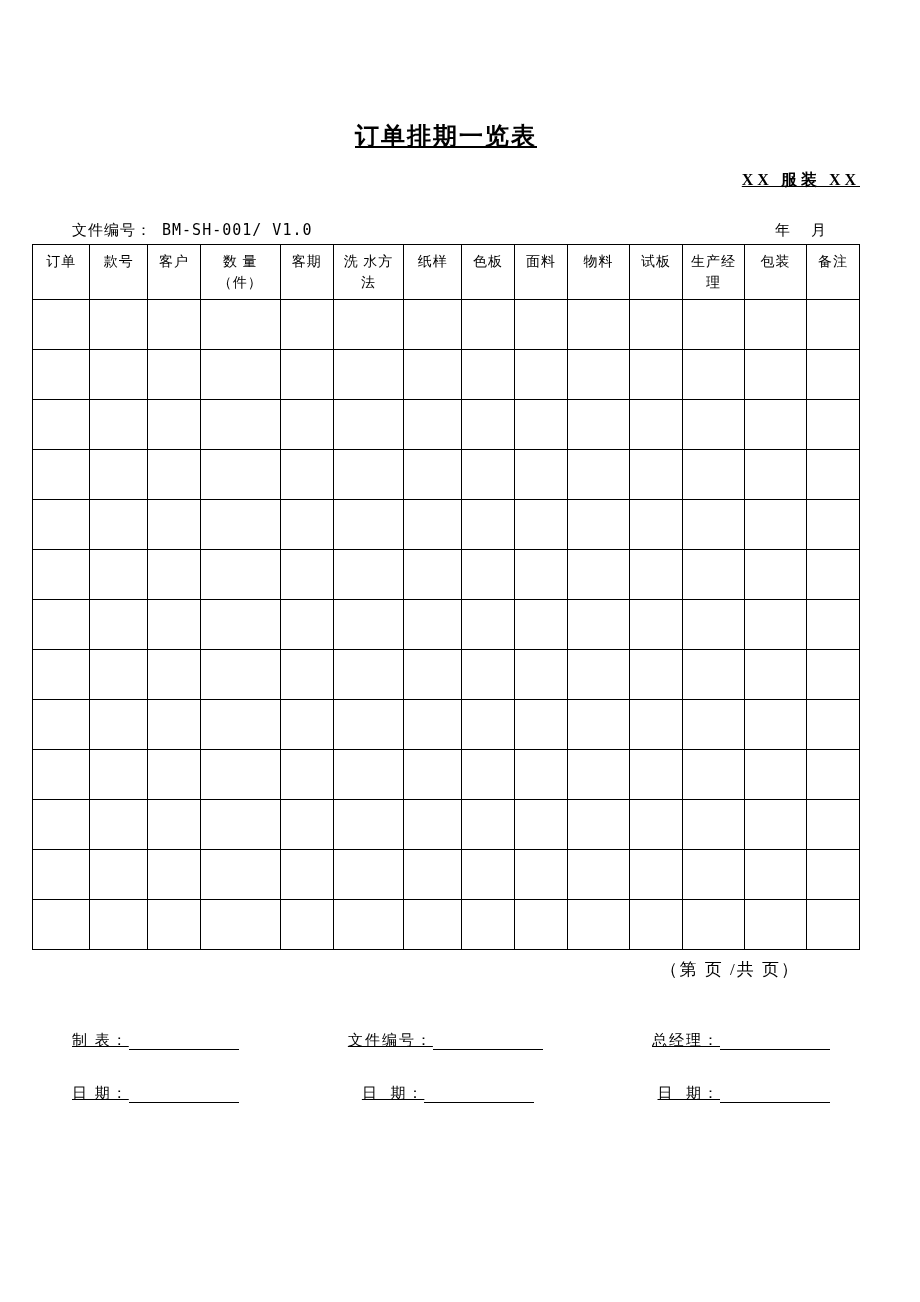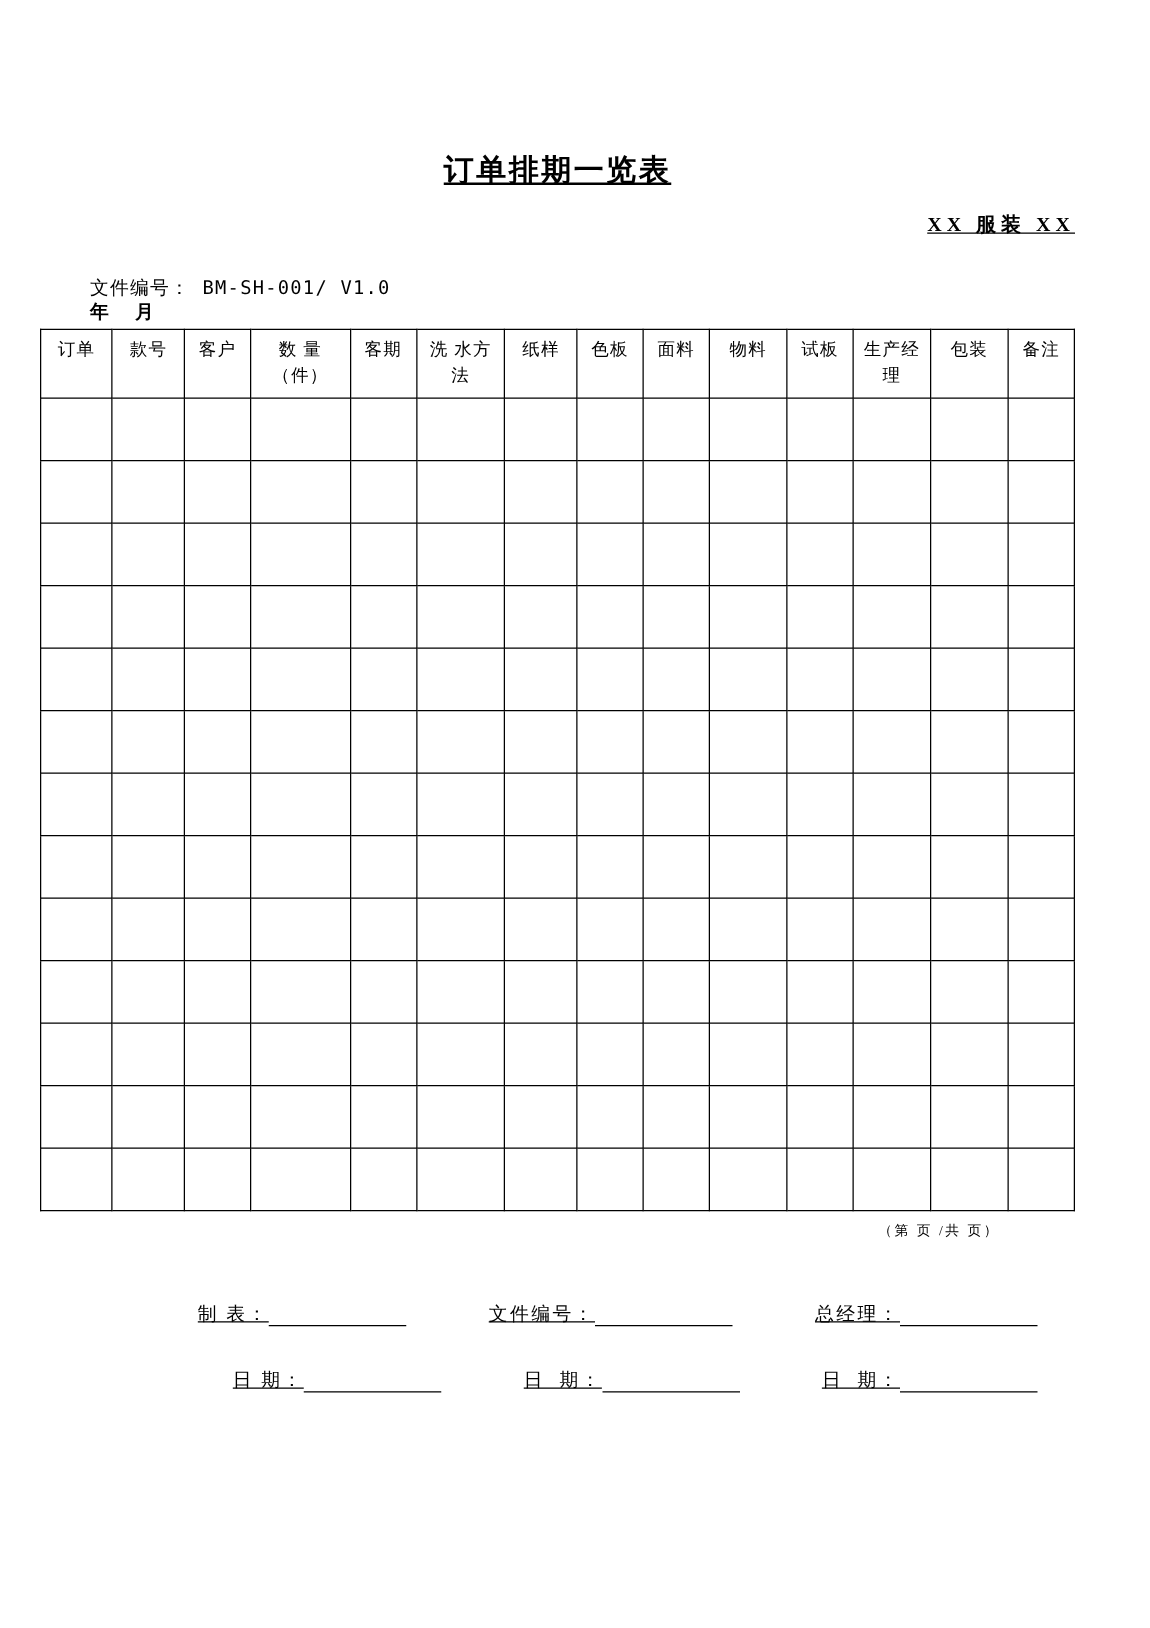--- a/index.html
+++ b/index.html
@@ -32,24 +32,23 @@
     text-decoration: underline;
     letter-spacing: 4px;
     margin-bottom: 30px;
   }
   .meta-row {
     display: flex;
     justify-content: space-between;
     font-size: 15px;
     padding: 0 8px 4px 40px;
     font-family: "SimSun", "宋体", monospace;
-    flex-direction: column;
   }
   .meta-left { letter-spacing: 1px; }
-  .meta-right { letter-spacing: 6px; padding-right: 20px; font-weight: bold; }
+  .meta-right { letter-spacing: 6px; padding-right: 20px; }
   table.main-table {
     border-collapse: collapse;
     width: 100%;
     table-layout: fixed;
   }
   table.main-table th,
   table.main-table td {
     border: 1px solid #000;
     font-size: 14px;
     vertical-align: top;
@@ -61,31 +60,31 @@
   table.main-table th {
     height: 48px;
     letter-spacing: 1px;
     text-align: center;
   }
   table.main-table td.body-cell {
     height: 50px;
   }
   .pager {
     text-align: right;
-    font-size: 11px;
+    font-size: 17px;
     padding: 8px 60px 0 0;
     letter-spacing: 2px;
   }
   .sign-block {
     margin-top: 50px;
     padding: 0 30px 0 40px;
   }
   .sign-row {
     display: flex;
-    justify-content: flex-end;
+    justify-content: space-between;
     gap: 66px;
     margin-bottom: 34px;
     font-size: 15px;
   }
   .sign-item {
     display: flex;
     align-items: flex-end;
     text-decoration: underline;
     letter-spacing: 2px;
   }

